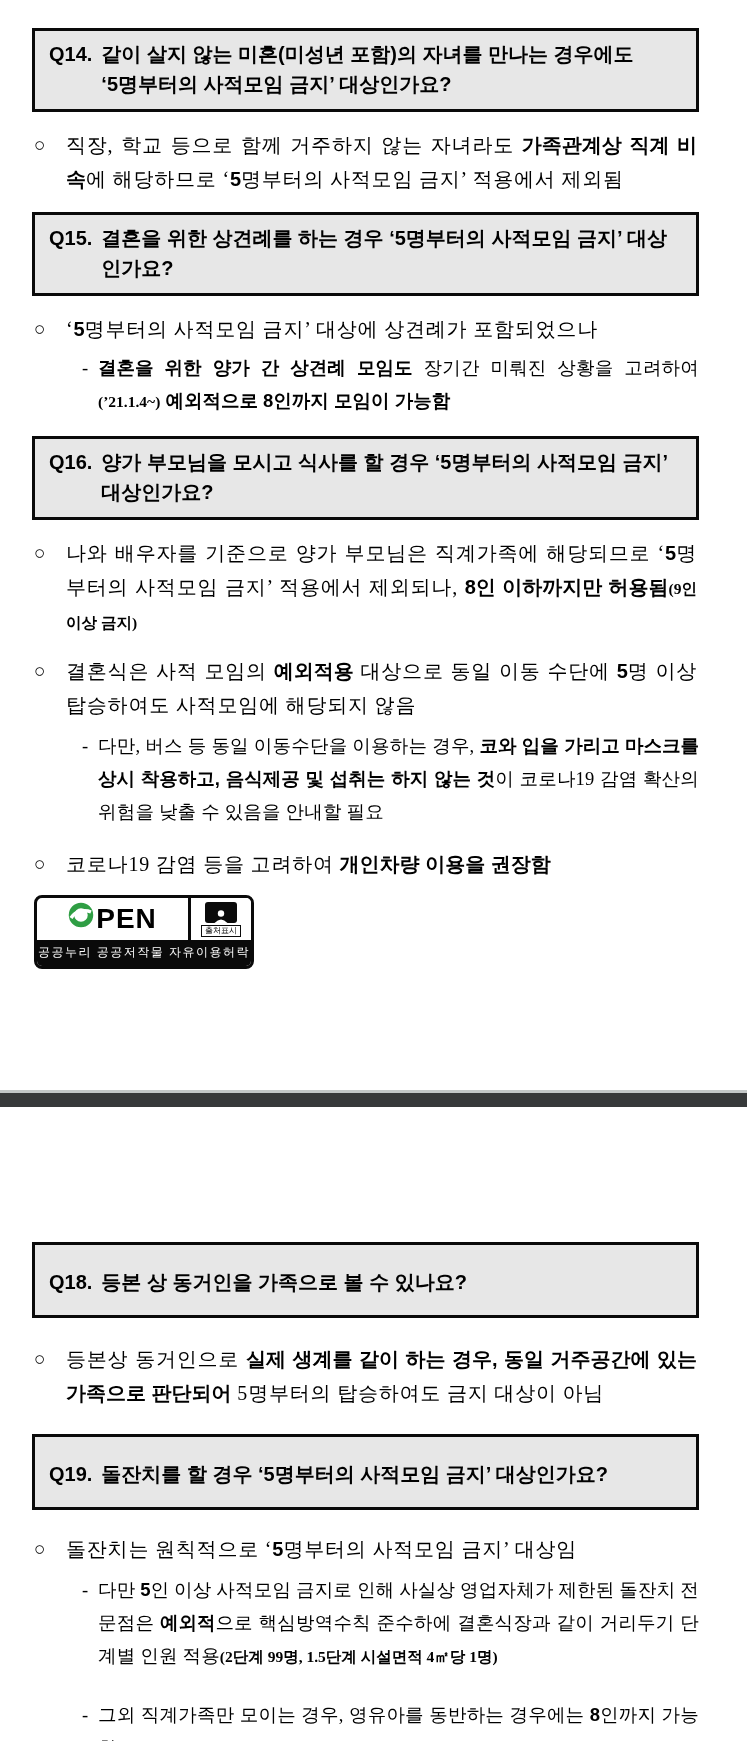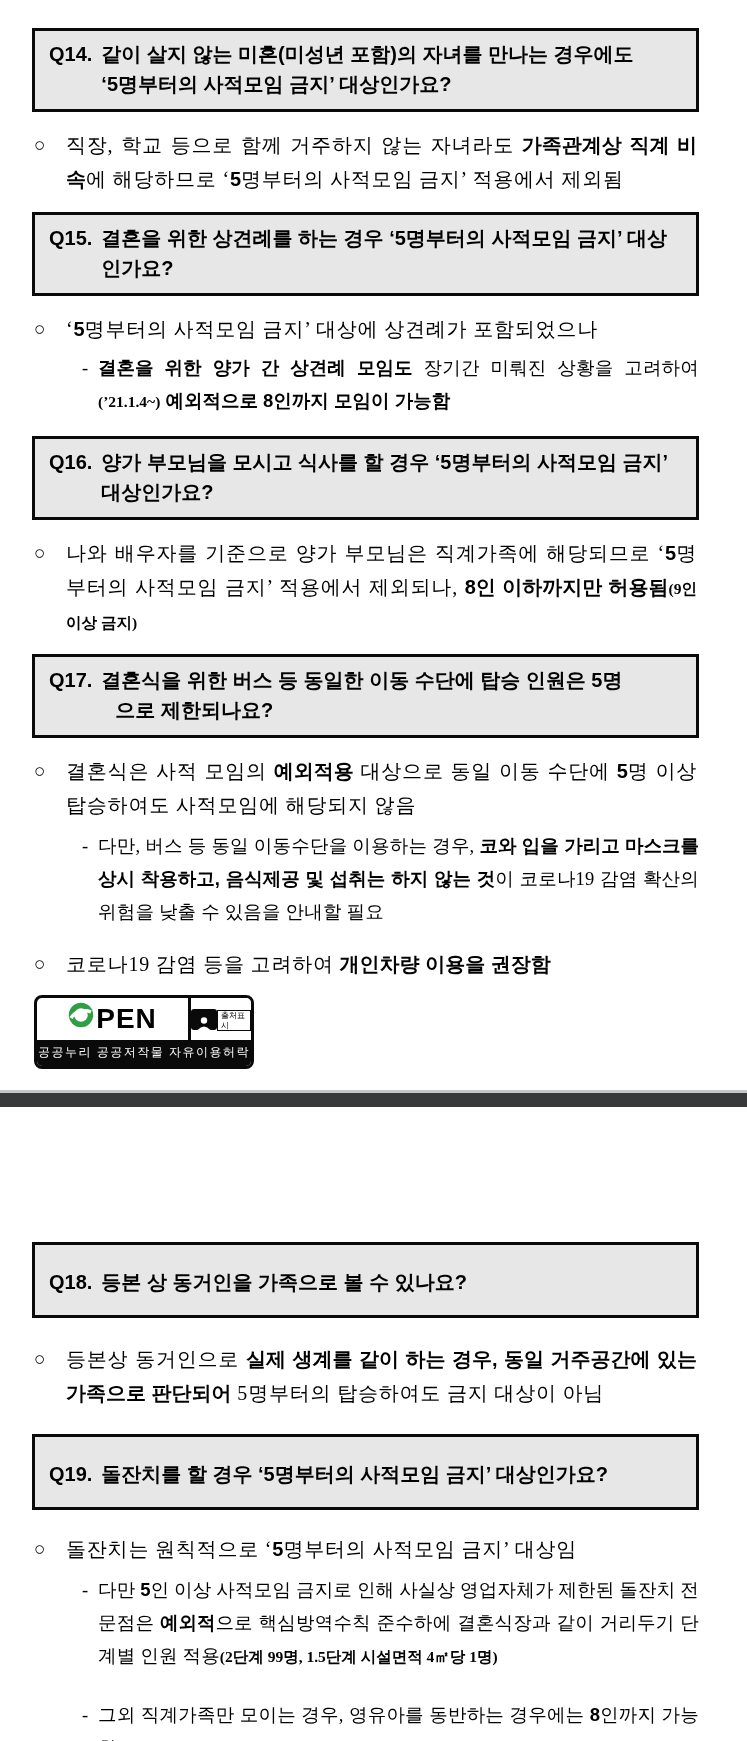--- a/index.html
+++ b/index.html
@@ -43,21 +43,21 @@
   .sm{font-size:15.5px;letter-spacing:0;font-weight:bold;}
   
   .logos{display:flex;align-items:flex-start;gap:28px;margin:14px 0 0 2px;}
   .open-logo{width:214px;border:3px solid #0a0a0a;border-radius:8px;overflow:hidden;background:#fff;}
   .open-top{display:flex;align-items:stretch;height:42px;}
   .open-word{
     flex:1;display:flex;align-items:center;justify-content:center;gap:2px;
     border-right:3px solid #0a0a0a;
     font-family:"Liberation Sans", sans-serif;font-weight:700;font-size:28px;letter-spacing:1px;
   }
-  .open-badge{width:60px;display:flex;align-items:center;justify-content:center;padding-top:2px;background:#fff;}
+  .open-badge{width:60px;display:flex;flex-direction:column;align-items:center;justify-content:center;padding-top:2px;background:#fff;}
   .badge-square{width:32px;height:21px;background:#0a0a0a;border-radius:3px;display:flex;align-items:flex-end;justify-content:center;overflow:hidden;}
   .badge-label{
     font-size:8px;line-height:1.2;border:1px solid #0a0a0a;padding:0 3px;margin-top:2px;
     font-family:"Liberation Sans", sans-serif;background:#fff;
   }
   .open-bar{
     background:#0a0a0a;color:#fff;text-align:center;font-size:12px;
     padding:4px 0 5px 0;font-family:"Liberation Sans", sans-serif;letter-spacing:1.5px;white-space:nowrap;
   }
   .call-logo{display:flex;align-items:center;gap:7px;padding-top:4px;}
@@ -110,27 +110,20 @@
       <div>양가 부모님을 모시고 식사를 할 경우 ‘5명부터의 사적모임 금지’</div>
       <div>대상인가요?</div>
     </div>
   </div>
 
   <div class="ans">
     <span class="bullet">○</span>
     <span class="atext"><span>나와 배우자를 기준으로 양가 부모님은 직계가족에 해당되므로 ‘</span><span class="b">5</span><span>명부터의 사적모임 금지’ 적용에서 제외되나, </span><span class="b">8인 이하까지만 허용됨</span><span class="sm">(9인 이상 금지)</span></span>
   </div>
 
-  <div class="qbox">
-    <span class="qid">Q17.</span>
-    <div class="qtitle">
-      <div>결혼식을 위한 버스 등 동일한 이동 수단에 탑승 인원은 5명</div>
-      <div style="margin-left:14px;">으로 제한되나요?</div>
-    </div>
-  </div>
 
   <div class="ans" style="margin-bottom:8px;">
     <span class="bullet">○</span>
     <span class="atext"><span>결혼식은 사적 모임의 </span><span class="b">예외적용</span><span> 대상으로 동일 이동 수단에 </span><span class="b">5</span><span>명 이상 탑승하여도 사적모임에 해당되지 않음</span></span>
   </div>
   <div class="sub">
     <span class="dash">-</span>
     <span class="stext"><span>다만, 버스 등 동일 이동수단을 이용하는 경우, </span><span class="b">코와 입을 가리고 마스크를 상시 착용하고, 음식제공 및 섭취는 하지 않는 것</span><span>이 코로나19 감염 확산의 위험을 낮출 수 있음을 안내할 필요</span></span>
   </div>
   <div class="ans" style="margin-bottom:10px;">

